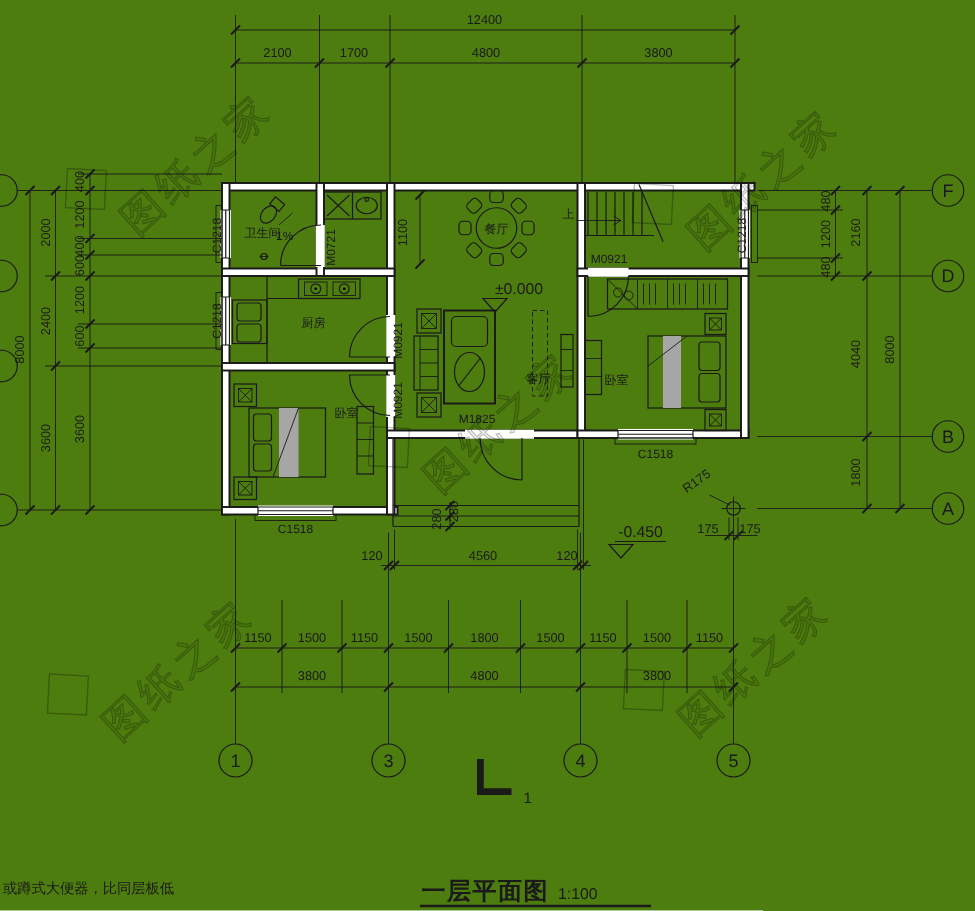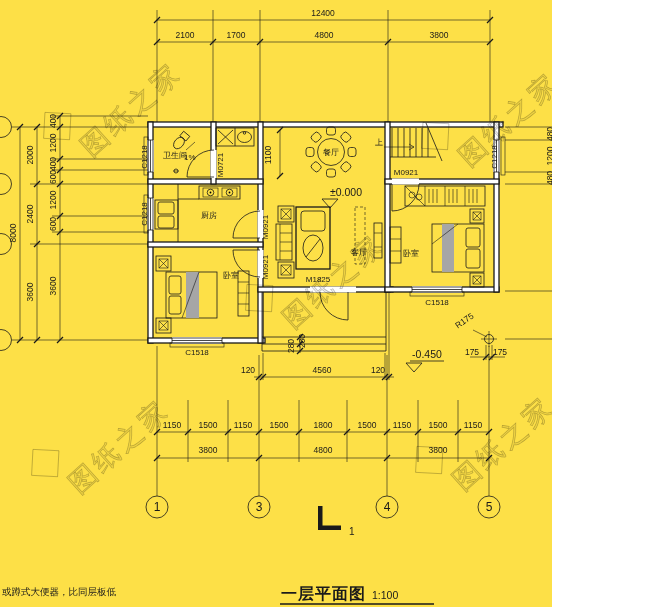--- a/index.html
+++ b/index.html
@@ -1,16 +1,16 @@
 <!DOCTYPE html>
 <html><head>
 <meta charset="utf-8">
 <style>
   html,body{margin:0;padding:0;background:#fff}
-  .canvas{position:relative;width:552px;height:607px;background:#fde047;overflow:hidden;
+  .canvas{position:relative;width:650px;height:607px;background:#4d7c0f;overflow:hidden;
           font-family:"Liberation Sans",sans-serif}
   svg{position:absolute;left:0;top:0}
   svg text{fill:#1a1a1a;font-family:"Liberation Sans",sans-serif}
   .w{fill:#ffffff;stroke:#1a1a1a;stroke-width:1.3}
   .gap{fill:#ffffff;stroke:none}
   .tl{stroke:#1a1a1a;stroke-width:0.8;fill:none}
   .xl{stroke:#1a1a1a;stroke-width:0.6;fill:none}
   .tk{stroke:#1a1a1a;stroke-width:1.3;fill:none}
   .dim{font-size:8.5px}
   .tag{font-size:8px}

